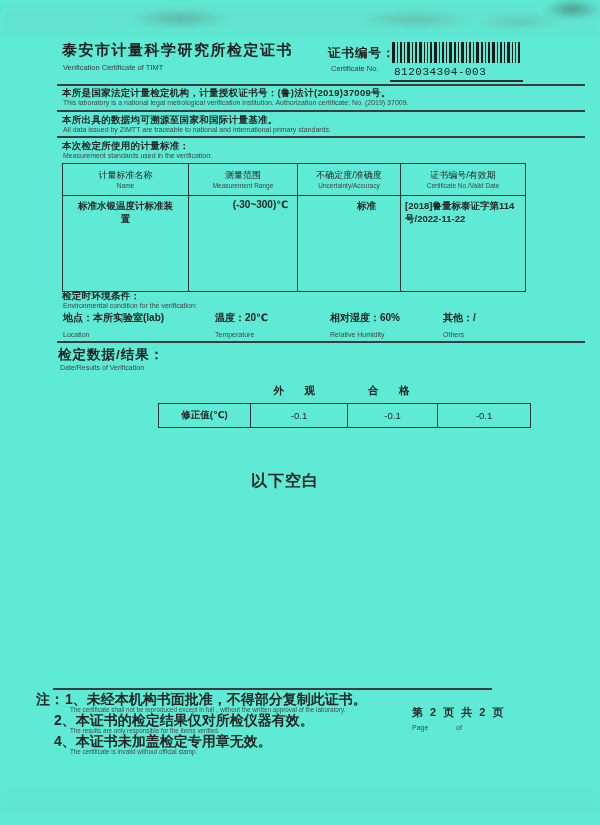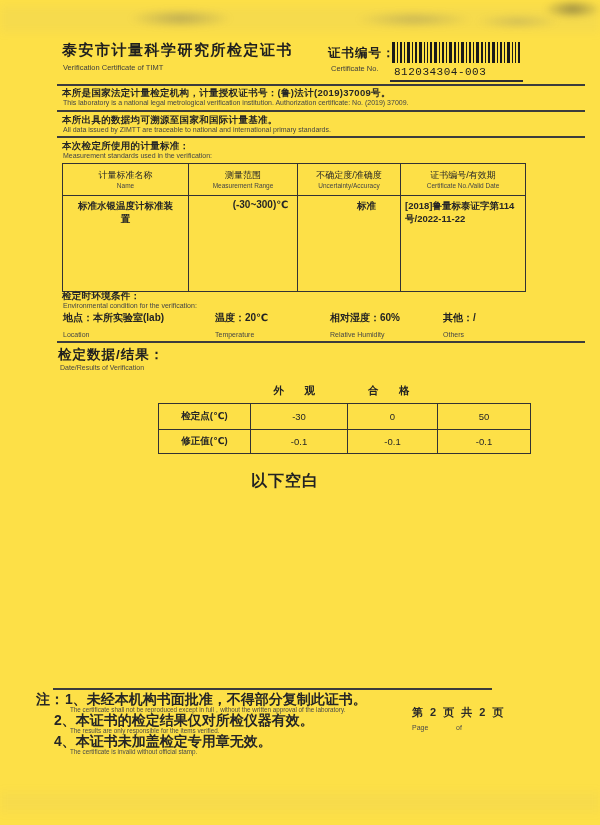--- a/index.html
+++ b/index.html
@@ -1,18 +1,18 @@
 <!DOCTYPE html>
 <html><head>
 <meta charset="utf-8">
 <style>
   html,body { margin:0; padding:0; background:#d8d8d6; }
   .page {
     position:relative; width:600px; height:825px; margin:0 auto;
-    background:#fde047; overflow:hidden;
+    background:#5eead4; overflow:hidden;
     font-family:"Liberation Sans","DejaVu Sans",sans-serif;
     color:#242424;
   }
   
   .smudge { position:absolute; border-radius:50%; filter:blur(3px); pointer-events:none; }
   .smudge.band { border-radius:0; filter:blur(5px); }
   
   .rule { position:absolute; background:#3c3c3c; height:2px; }
   
   .title-zh { position:absolute; left:62px; top:41px; font-size:15px; font-weight:700; letter-spacing:1.5px; color:#1f1f1f; }
@@ -201,26 +201,20 @@
   </div>
 
   <table class="res-table">
     <colgroup>
         <col style="width:92px">
         <col style="width:97px">
         <col style="width:90px">
         <col style="width:93px">
       </colgroup>
     <tbody>
-        <tr>
-      <td class="res-label">检定点(℃)</td>
-      <td>-30</td>
-      <td>0</td>
-      <td>50</td>
-    </tr>
     <tr>
       <td class="res-label">修正值(℃)</td>
       <td>-0.1</td>
       <td>-0.1</td>
       <td>-0.1</td>
     </tr>
   </tbody>
     </table>
 
   <div class="end-note">以下空白</div>

